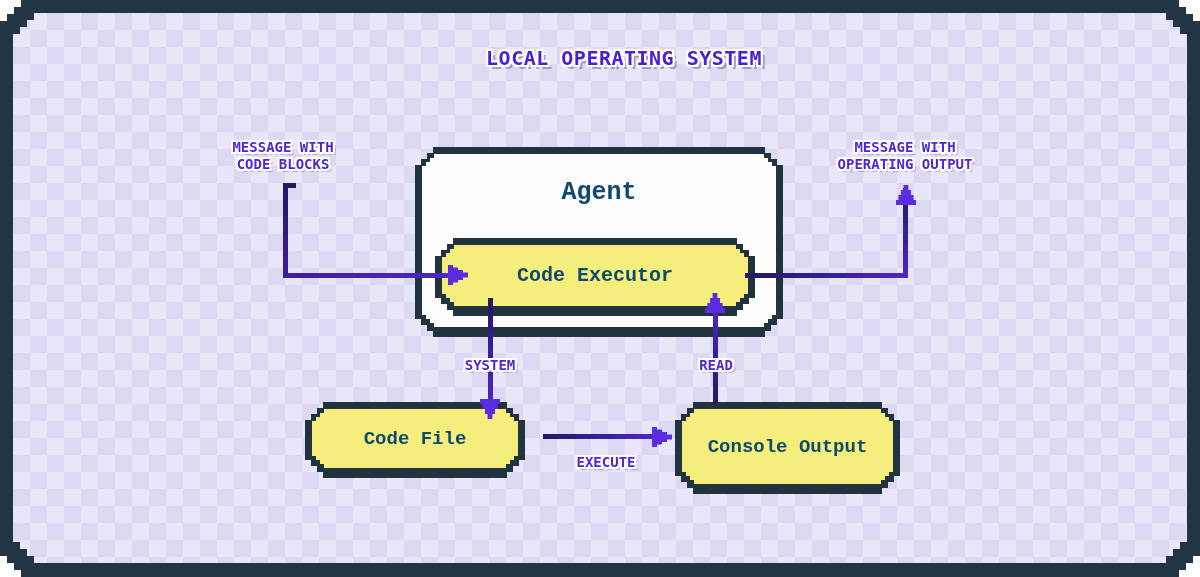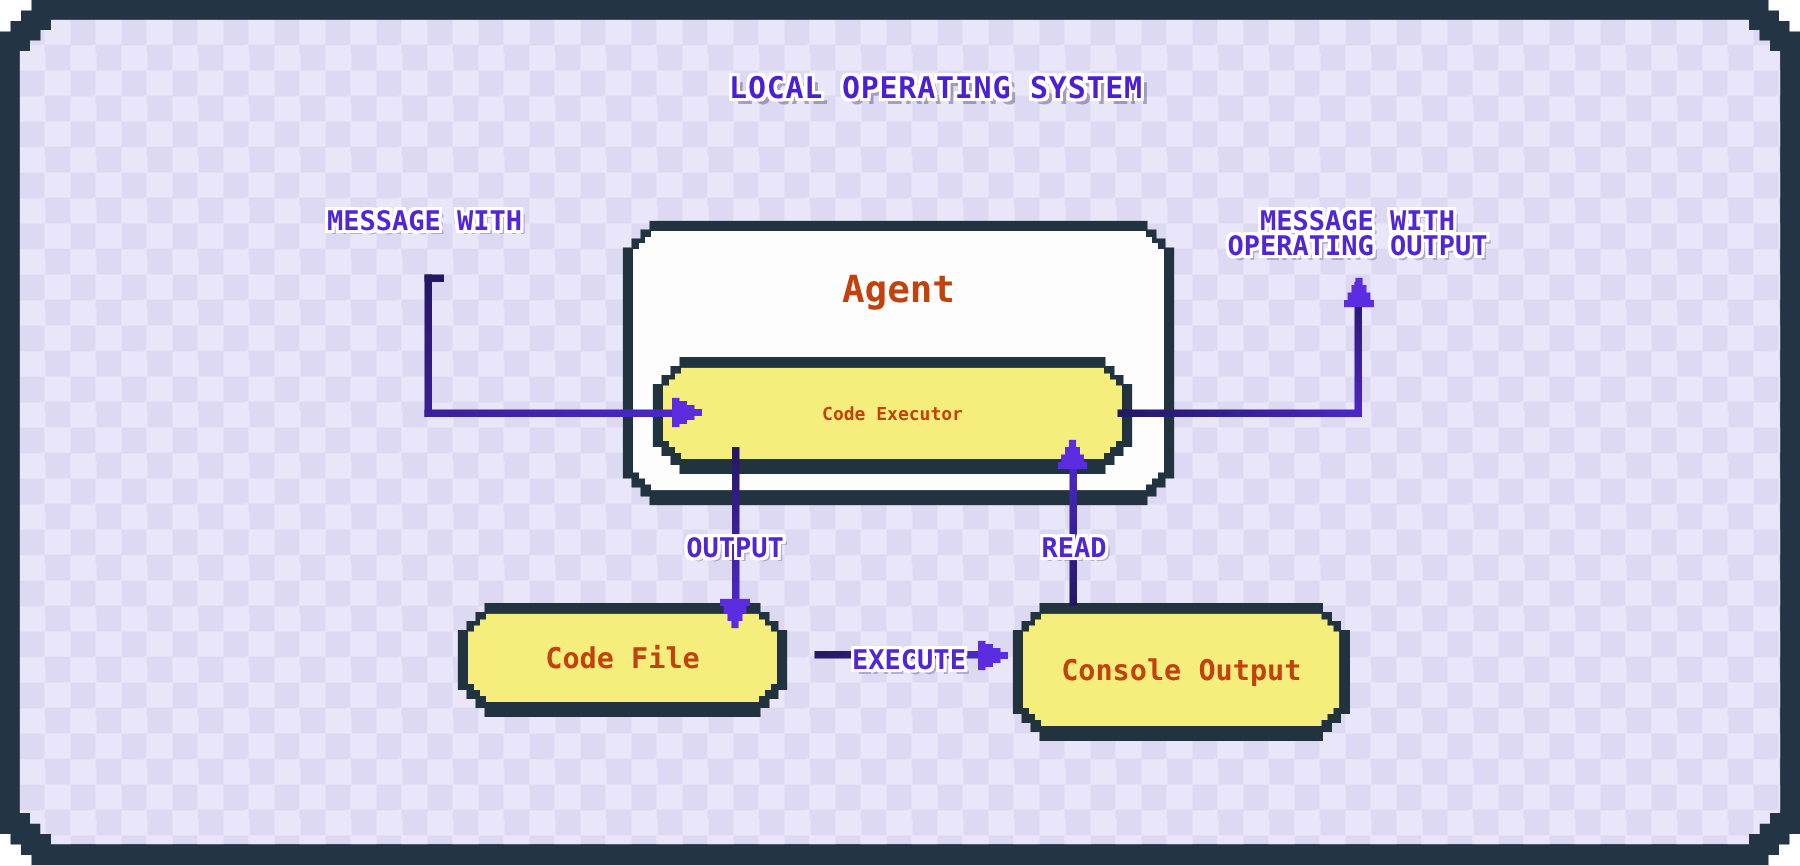--- a/index.html
+++ b/index.html
@@ -44,41 +44,41 @@
     text-shadow:-2px 0 0 #fff,2px 0 0 #fff,0 -2px 0 #fff,0 2px 0 #fff,
       2px 2px 0 #fff,-2px 2px 0 #fff,2px -2px 0 #fff,-2px -2px 0 #fff,
       4px 4px 0 rgba(110,100,150,.55);margin-left:24px;}
 
   .pixel-box{position:absolute;background:var(--border);clip-path:var(--clip18);
     filter:drop-shadow(2px 4px 0 rgba(100,95,140,.30));}
   .pixel-box .inner{position:absolute;left:7px;right:7px;top:7px;bottom:10px;
     clip-path:var(--clip12);display:flex;align-items:center;justify-content:center;}
   .inner.white{background:var(--white);align-items:flex-start;}
   .inner.yellow{background:var(--yellow);}
-  .node-label{font-weight:bold;color:#c2410c;}
+  .node-label{font-weight:bold;color:#0c4a6e;font-family:Liberation Mono, monospace;}
 
   .agent-box{left:415px;top:147px;width:368px;height:190px;z-index:2;}
   .agent-box .node-label{font-size:25px;padding-top:24px;}
   .code-executor-box{left:435px;top:238px;width:320px;height:78px;z-index:3;}
-  .code-executor-box .node-label{font-size:12px;}
+  .code-executor-box .node-label{font-size:20px;}
   .code-file-box{left:305px;top:402px;width:220px;height:76px;z-index:3;}
   .code-file-box .node-label{font-size:19px;}
   .console-output-box{left:675px;top:402px;width:225px;height:92px;z-index:3;}
   .console-output-box .node-label{font-size:19px;}
 
   .edge-label{position:absolute;z-index:6;text-align:center;font-weight:bold;
-    font-size:18px;line-height:17px;color:var(--purple);
+    font-size:14px;line-height:17px;color:var(--purple);
     text-shadow:-2px 0 0 #fff,2px 0 0 #fff,0 -2px 0 #fff,0 2px 0 #fff,
       2px 2px 0 #fff,-2px 2px 0 #fff,2px -2px 0 #fff,-2px -2px 0 #fff,
       3px 3px 0 rgba(90,70,150,.35);}
   .lbl-msg-left{left:158px;top:139px;width:250px;}
   .lbl-msg-right{left:780px;top:139px;width:250px;}
   .lbl-write{left:440px;top:357px;width:100px;}
   .lbl-read{left:666px;top:357px;width:100px;}
-  .lbl-execute{left:556px;top:432px;width:100px;}
+  .lbl-execute{left:556px;top:454px;width:100px;}
 
   .aline{position:absolute;z-index:5;}
   .ah{position:absolute;z-index:5;width:20px;height:20px;background:var(--head);
     clip-path:var(--ah);}
 
   .l-left-cap{left:283px;top:183px;width:13px;height:5px;background:var(--line-dark);}
   .l-left-v{left:283px;top:183px;width:5px;height:95px;background:linear-gradient(180deg,var(--line-dark),var(--line-mid));}
   .l-left-h{left:283px;top:273px;width:170px;height:5px;background:linear-gradient(90deg,var(--line-mid),var(--line-bright));}
   .h-left{left:448px;top:265px;}
 
@@ -141,21 +141,22 @@
   <div class="ah h-write"></div>
 
   <div class="aline l-read-v"></div>
   <div class="ah h-read"></div>
 
   <div class="aline l-exec-h"></div>
   <div class="ah h-exec"></div>
 
   <div class="edge-label lbl-msg-left">
     <div>MESSAGE WITH</div>
+    <div>CODE BLOCKS</div>
   </div>
   <div class="edge-label lbl-msg-right">
     <div>MESSAGE WITH</div>
     <div>OPERATING OUTPUT</div>
   </div>
-  <div class="edge-label lbl-write">OUTPUT</div>
+  <div class="edge-label lbl-write">SYSTEM</div>
   <div class="edge-label lbl-read">READ</div>
   <div class="edge-label lbl-execute">EXECUTE</div>
 </div>
 
 </body></html>

